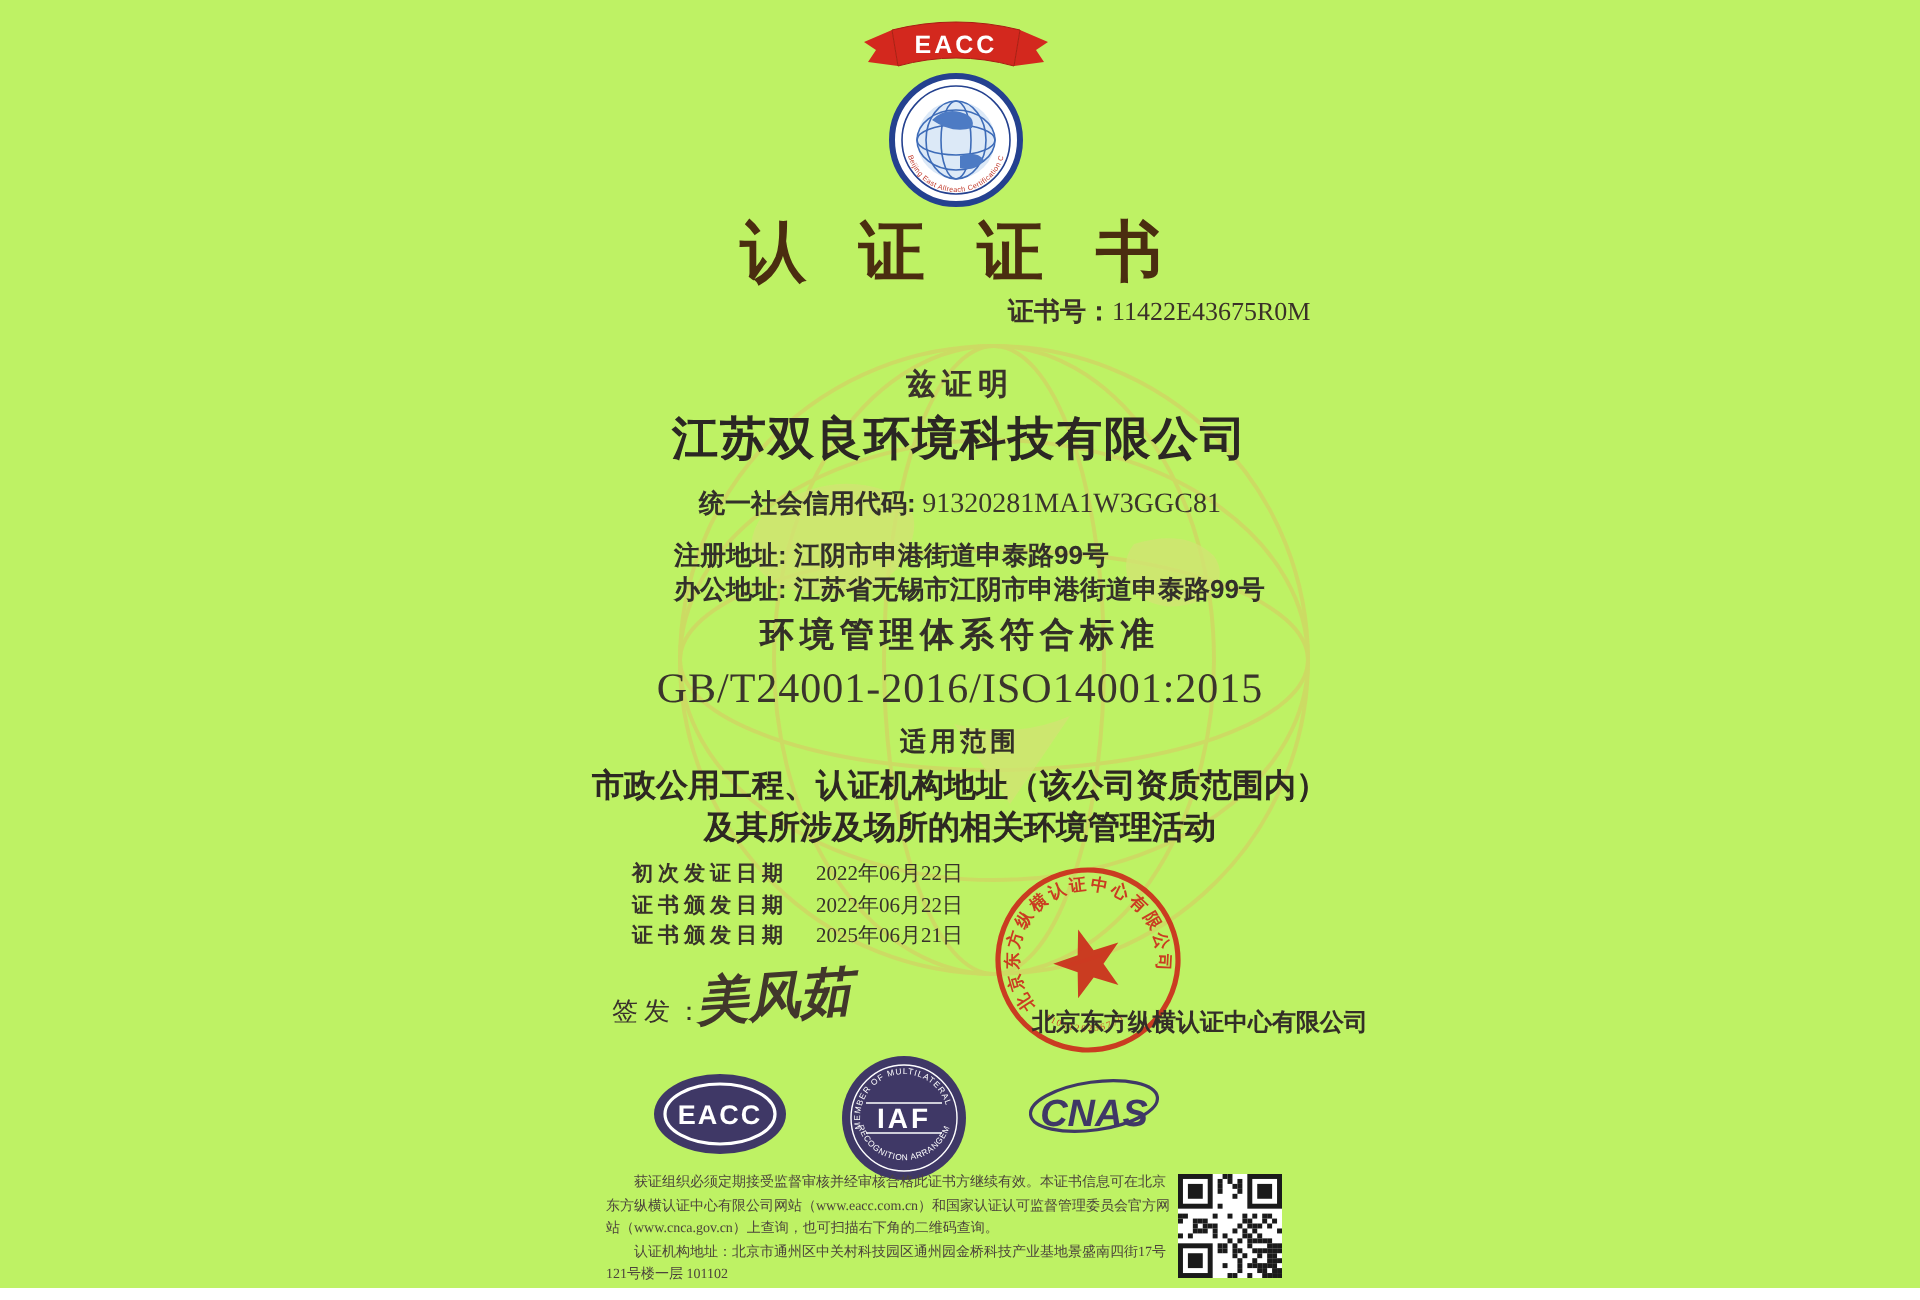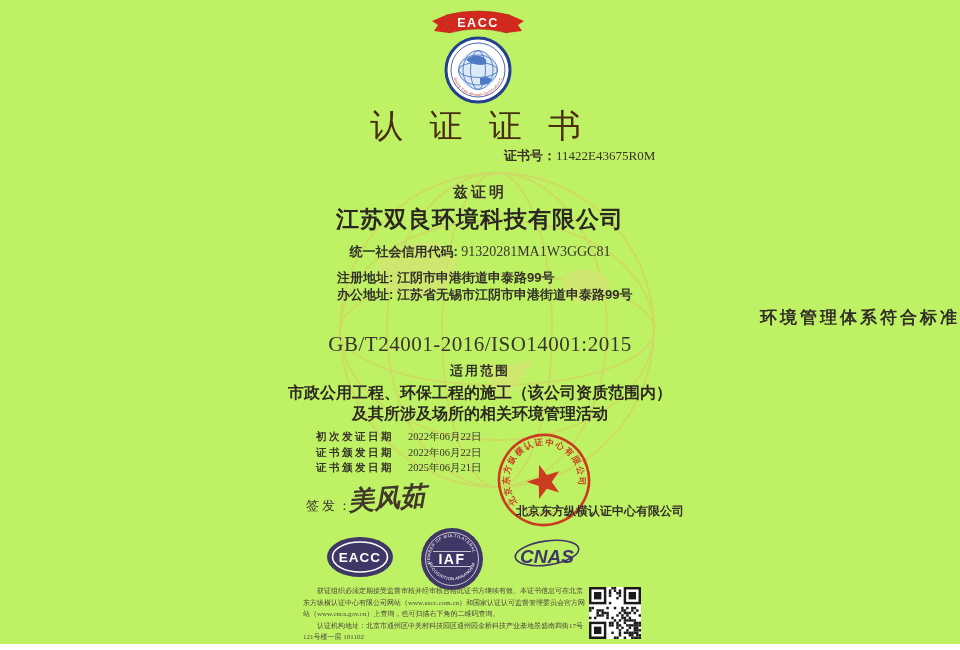--- a/index.html
+++ b/index.html
@@ -5,30 +5,30 @@
   html,body{margin:0;padding:0;background:#fff;}
   #page{position:relative;width:960px;height:644px;background:#bef264;overflow:hidden;
         font-family:"Liberation Serif", serif;color:#3a332b;}
   .abs{position:absolute;}
   .ctr{left:0;width:960px;text-align:center;}
   .sans{font-family:"Liberation Sans", sans-serif;}
 
   #watermark{left:327px;top:162px;z-index:0;opacity:.42;}
   .layer{z-index:1;}
 
-  #cert-title{top:104px;font-size:33px;font-weight:normal;letter-spacing:9px;color:#4a2d10;z-index:1;}
+  #cert-title{top:104px;font-size:33px;font-weight:bold;letter-spacing:9px;color:#4a2d10;z-index:1;}
   #cert-no{left:504px;top:147px;font-size:13px;color:#3a3128;z-index:1;}
   #cert-no .lbl{font-weight:bold;}
   #statement{top:183px;font-size:15px;font-weight:bold;letter-spacing:3px;color:#3b332b;z-index:1;}
   #company{top:204px;font-size:23px;font-weight:bold;letter-spacing:1px;color:#2b2723;z-index:1;}
   #credit{top:243px;font-size:13px;z-index:1;}
   #credit .lbl{font-weight:bold;font-family:"Liberation Sans",sans-serif;color:#33302a;}
   #credit .val{font-size:14px;color:#3a342c;}
   #addresses{left:337px;top:270px;font-size:13px;font-weight:bold;line-height:16.5px;color:#33302a;z-index:1;}
-  #sys-line{top:306px;font-size:17px;font-weight:bold;letter-spacing:3px;color:#332f28;z-index:1;text-align:right;}
+  #sys-line{top:306px;font-size:17px;font-weight:bold;letter-spacing:3px;color:#332f28;z-index:1;}
   #standard{top:332px;font-size:21px;color:#3a342c;letter-spacing:.5px;z-index:1;}
   #scope-title{top:362px;font-size:13px;font-weight:bold;letter-spacing:2px;color:#332f28;z-index:1;}
   .scope{font-size:16px;font-weight:bold;color:#2d2822;z-index:1;}
   #scope1{top:383px;} #scope2{top:404px;}
 
   #dates{left:316px;top:430px;z-index:1;}
   .drow{display:flex;height:15.5px;align-items:baseline;}
   .drow .lbl{font-size:10.5px;font-weight:bold;letter-spacing:2.5px;color:#38322a;width:92px;}
   .drow .val{font-size:10.5px;color:#38322a;}
 
@@ -116,21 +116,21 @@
     </div>
     <div>
       <span>办公地址:</span>
       <span>江苏省无锡市江阴市申港街道申泰路99号</span>
     </div>
   </div>
 
   <div id="sys-line" class="abs ctr">环境管理体系符合标准</div>
   <div id="standard" class="abs ctr">GB/T24001-2016/ISO14001:2015</div>
   <div id="scope-title" class="abs ctr">适用范围</div>
-  <div id="scope1" class="abs ctr scope sans">市政公用工程、环保工程的施工（该公司资质范围内）</div>
+  <div id="scope1" class="abs ctr scope sans">市政公用工程、认证机构地址（该公司资质范围内）</div>
   <div id="scope2" class="abs ctr scope sans">及其所涉及场所的相关环境管理活动</div>
 
   <div id="dates" class="abs">
     <div class="drow">
       <span class="lbl">初次发证日期</span>
       <span class="val">2022年06月22日</span>
     </div>
     <div class="drow">
       <span class="lbl">证书颁发日期</span>
       <span class="val">2022年06月22日</span>

